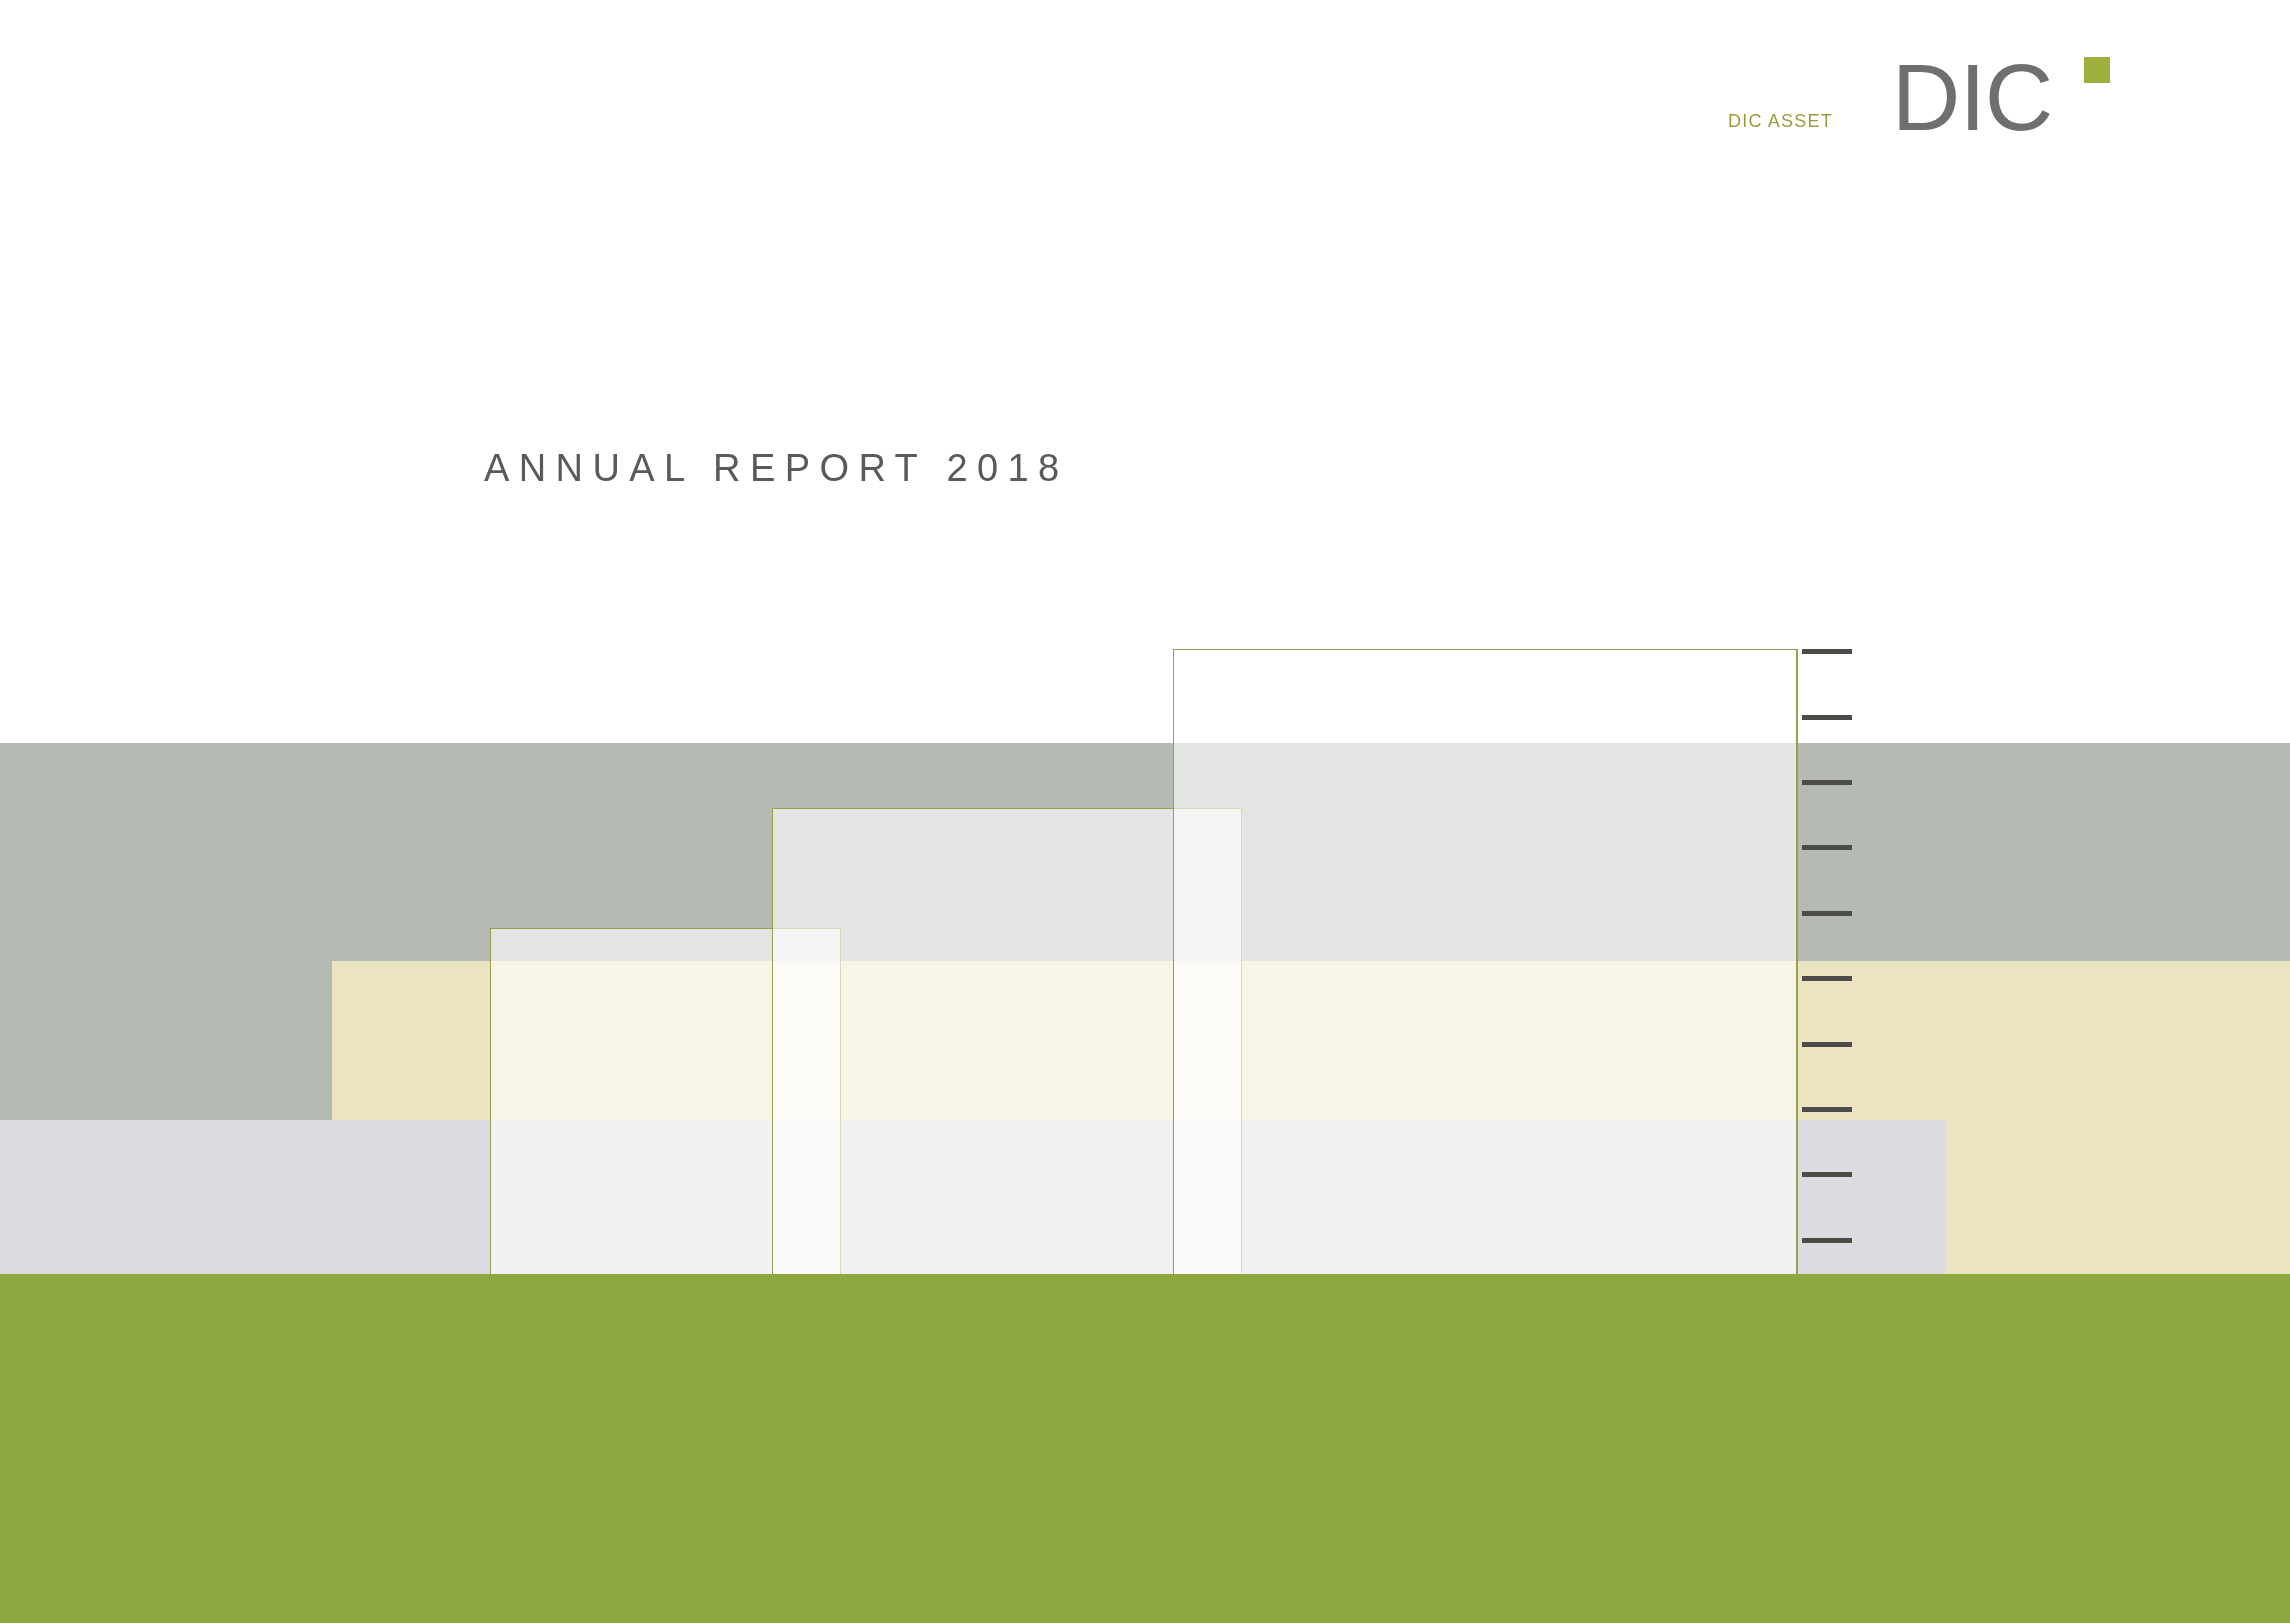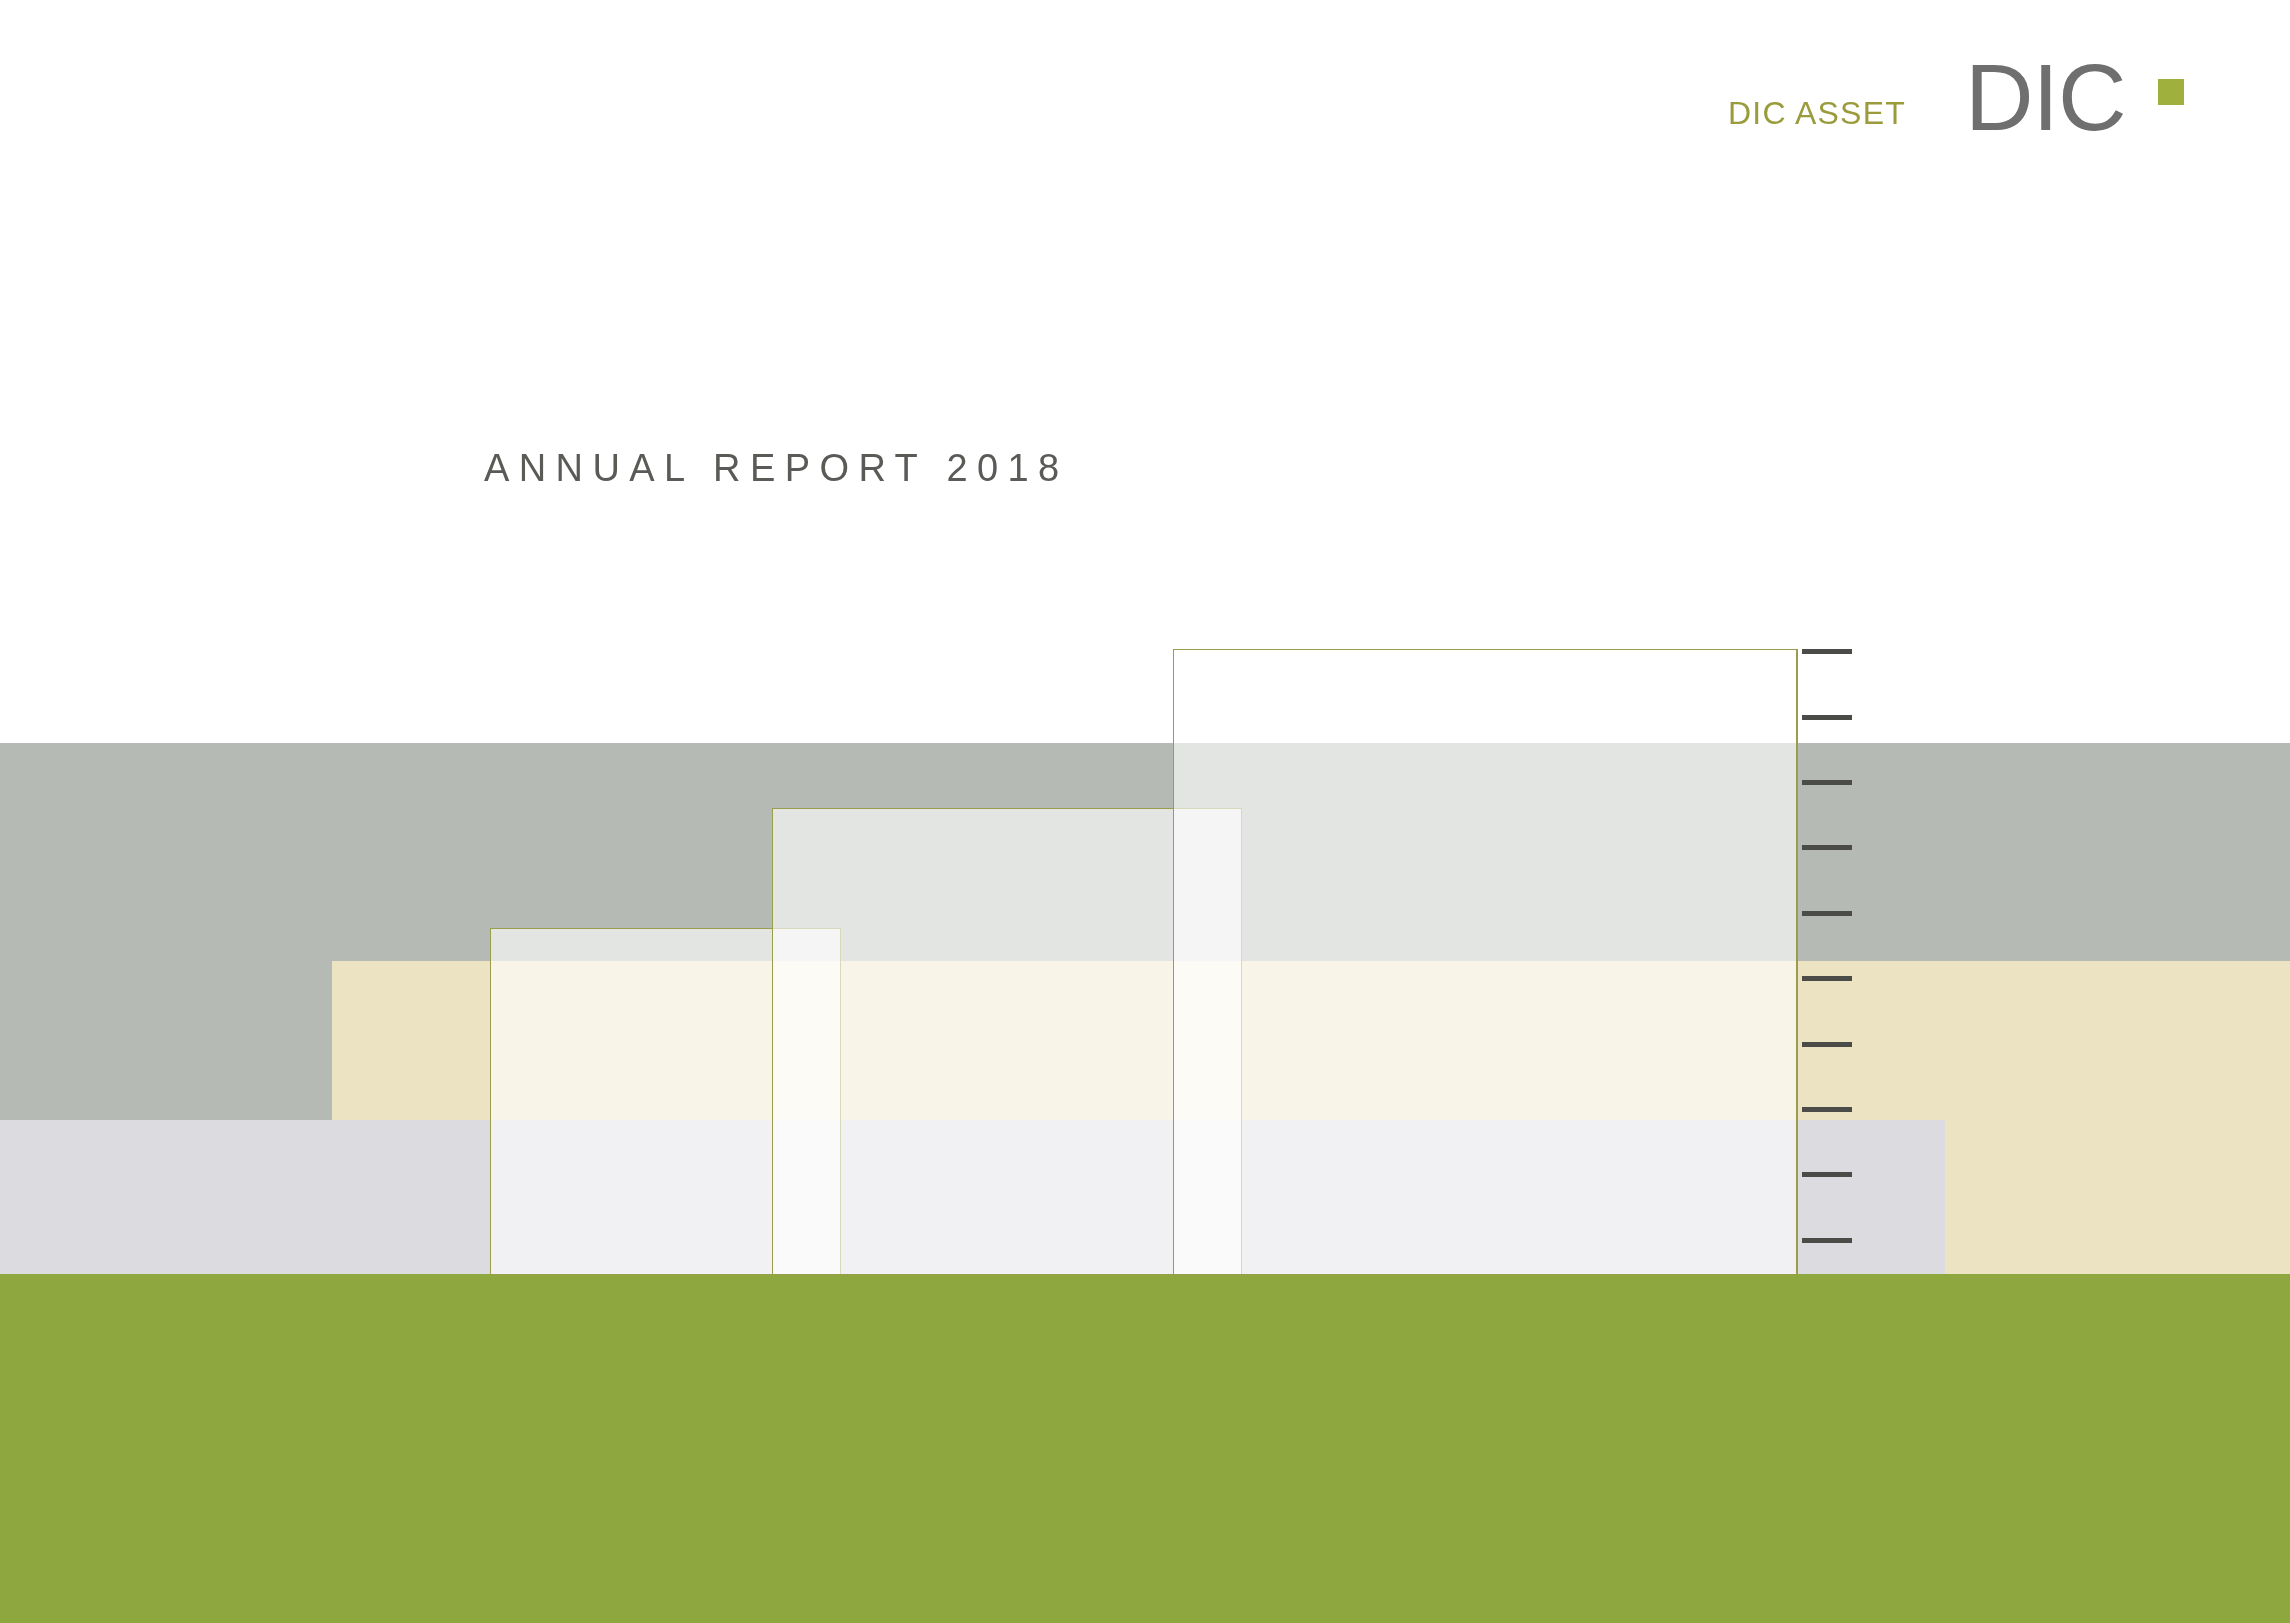--- a/index.html
+++ b/index.html
@@ -113,30 +113,30 @@
   #logo {
     position: absolute;
     left: 1728px;
     top: 30px;
     height: 109px;
     display: flex;
     align-items: flex-end;
     gap: 59px;
   }
   #logo-subtitle {
-    font-size: 32px;
+    font-size: 18px;
     letter-spacing: 1.2px;
     color: #9a9c3c;
     font-weight: 400;
     padding-bottom: 7px;
     white-space: nowrap;
   }
   #logo-wordmark-group {
     display: flex;
-    align-items: center;
+    align-items: flex-start;
     gap: 32px;
   }
   #logo-wordmark {
     font-size: 95px;
     line-height: 0.86;
     letter-spacing: -1px;
     color: #6f6f6f;
     font-weight: 400;
     white-space: nowrap;
   }

